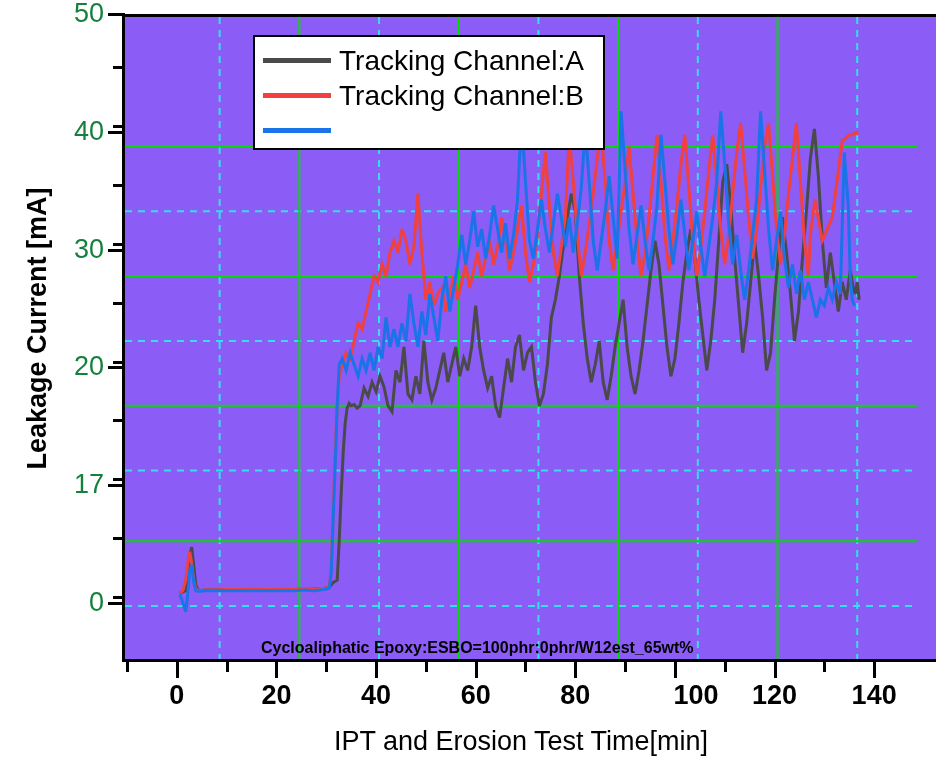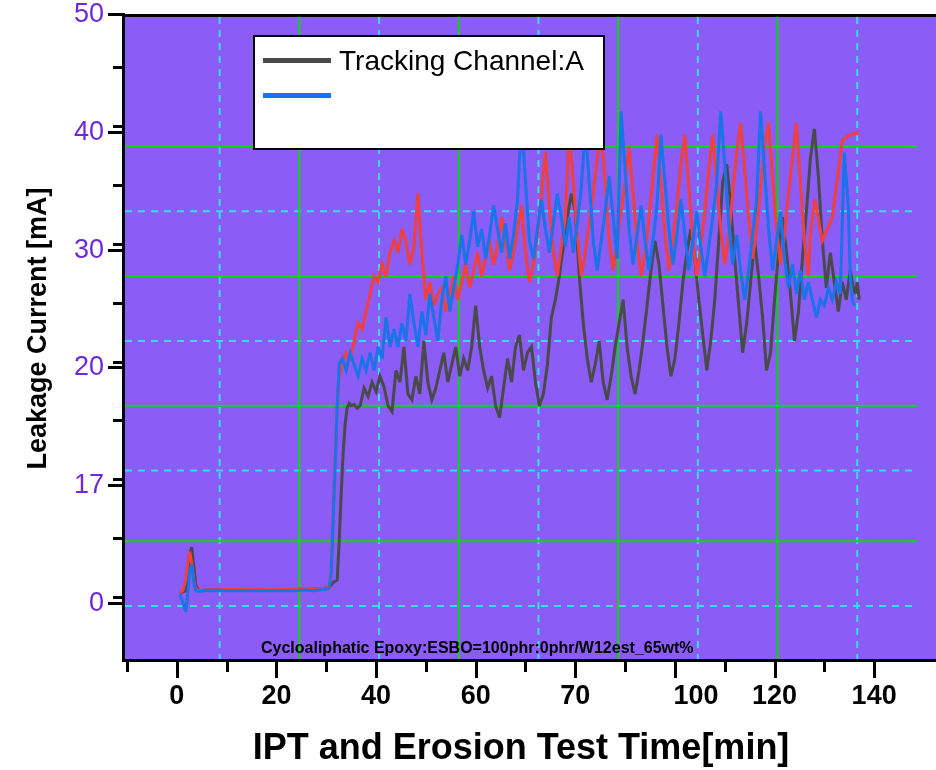--- a/index.html
+++ b/index.html
@@ -9,32 +9,32 @@
 
   
   #plot-frame{position:absolute;left:122px;top:14px;width:904px;height:648px;
               border:3px solid #000;box-sizing:border-box;background:#8b5cf6;}
   #plot-inner{position:absolute;inset:0;overflow:hidden;}
 
   
   .ytick-major{position:absolute;left:108px;width:17px;height:3px;background:#000;}
   .ytick-minor{position:absolute;left:113px;width:12px;height:3px;background:#000;}
   .ytick-label{position:absolute;right:0;width:62px;text-align:right;
-               font-size:27px;font-weight:400;color:#6d28d9;line-height:1;}
+               font-size:27px;font-weight:400;color:#15803d;line-height:1;}
   .xtick-major{position:absolute;top:662px;width:3px;height:16px;background:#000;}
   .xtick-minor{position:absolute;top:662px;width:3px;height:10px;background:#000;}
   .xtick-label{position:absolute;top:682px;width:70px;text-align:center;
                font-size:27px;font-weight:700;color:#000;line-height:1;}
 
   
   #ylabel{position:absolute;left:-163px;top:313px;width:400px;
           transform:rotate(-90deg);text-align:center;
           font-size:27px;font-weight:700;color:#000;white-space:nowrap;}
   #xlabel{position:absolute;left:122px;top:726px;width:798px;text-align:center;
-          font-size:36px;font-weight:700;color:#000;white-space:nowrap;}
+          font-size:27px;font-weight:400;color:#000;white-space:nowrap;}
 
   
   #legend{position:absolute;left:128px;top:18px;width:352px;height:115px;
           border:2px solid #000;background:#fff;box-sizing:border-box;
           padding:6px 8px 0 8px;}
   .legend-row{display:flex;align-items:center;height:35px;}
   .legend-swatch{width:68px;height:5px;flex:0 0 auto;margin-right:8px;}
   .legend-text{font-size:28px;color:#000;line-height:1;white-space:nowrap;}
 
   
@@ -80,21 +80,21 @@
       <div class="xtick-major" style="left: 275.415px;"></div>
       <div class="xtick-label" style="left: 241.415px;">20</div>
       <div class="xtick-minor" style="left: 325.226px;"></div>
       <div class="xtick-major" style="left: 375.038px;"></div>
       <div class="xtick-label" style="left: 341.038px;">40</div>
       <div class="xtick-minor" style="left: 424.849px;"></div>
       <div class="xtick-major" style="left: 474.66px;"></div>
       <div class="xtick-label" style="left: 440.66px;">60</div>
       <div class="xtick-minor" style="left: 524.472px;"></div>
       <div class="xtick-major" style="left: 574.283px;"></div>
-      <div class="xtick-label" style="left: 540.283px;">70</div>
+      <div class="xtick-label" style="left: 540.283px;">80</div>
       <div class="xtick-minor" style="left: 624.094px;"></div>
       <div class="xtick-major" style="left: 673.906px;"></div>
       <div class="xtick-label" style="left: 661px;">100</div>
       <div class="xtick-minor" style="left: 723.717px;"></div>
       <div class="xtick-major" style="left: 773.528px;"></div>
       <div class="xtick-label" style="left: 739.528px;">120</div>
       <div class="xtick-minor" style="left: 823.34px;"></div>
       <div class="xtick-major" style="left: 873.151px;"></div>
       <div class="xtick-label" style="left: 839.151px;">140</div>
     </div>
@@ -126,20 +126,24 @@
           <path d="M 54.79 577.21 L 57.78 585.46 L 60.77 594.88 L 62.76 577.21 L 64.75 553.65 L 66.75 547.76 L 68.74 565.43 L 70.73 573.68 L 72.72 574.27 L 75.71 574.27 L 79.70 573.68 L 89.66 573.68 L 99.62 573.68 L 109.58 573.68 L 119.55 573.68 L 129.51 573.68 L 139.47 573.68 L 149.43 573.68 L 159.40 573.68 L 169.36 573.68 L 179.32 573.09 L 189.28 573.68 L 199.25 572.50 L 204.23 571.32 L 206.22 556.01 L 208.21 500.64 L 210.20 447.63 L 212.20 388.73 L 214.19 347.50 L 217.18 341.61 L 221.16 353.39 L 225.15 335.72 L 229.13 347.50 L 233.12 359.28 L 237.10 341.61 L 241.09 353.39 L 245.07 335.72 L 249.06 353.39 L 253.04 329.83 L 257.03 341.61 L 261.01 300.39 L 265.00 329.83 L 268.98 312.17 L 272.97 329.83 L 276.95 306.28 L 280.94 323.94 L 284.92 276.83 L 288.91 306.28 L 292.89 329.83 L 296.88 294.50 L 300.86 318.06 L 304.85 276.83 L 308.83 300.39 L 312.82 323.94 L 316.80 282.72 L 320.78 259.16 L 324.77 294.50 L 328.75 270.94 L 332.74 247.38 L 336.72 217.93 L 340.71 247.38 L 344.69 223.82 L 348.68 194.37 L 352.66 229.71 L 356.65 212.04 L 360.63 241.49 L 364.62 217.93 L 368.60 188.48 L 372.59 212.04 L 376.57 235.60 L 380.56 206.15 L 384.54 241.49 L 388.53 217.93 L 392.51 182.59 L 396.50 100.13 L 400.48 164.92 L 404.47 223.82 L 408.45 241.49 L 412.44 212.04 L 416.42 182.59 L 420.41 212.04 L 424.39 235.60 L 428.38 206.15 L 432.36 176.70 L 436.35 200.26 L 440.33 229.71 L 444.32 200.26 L 448.30 235.60 L 452.29 206.15 L 456.27 170.81 L 460.26 111.91 L 464.24 164.92 L 468.23 223.82 L 472.21 253.27 L 476.20 223.82 L 480.18 194.37 L 484.17 159.03 L 488.15 200.26 L 492.14 241.49 L 496.12 94.24 L 500.11 153.14 L 504.09 212.04 L 508.08 247.38 L 512.06 217.93 L 516.05 188.48 L 520.03 223.82 L 524.02 253.27 L 528.00 223.82 L 531.98 188.48 L 535.97 117.80 L 539.95 164.92 L 543.94 212.04 L 547.92 247.38 L 551.91 217.93 L 555.89 182.59 L 559.88 217.93 L 563.86 253.27 L 567.85 223.82 L 571.83 194.37 L 575.82 229.71 L 579.80 259.16 L 583.79 229.71 L 587.77 200.26 L 591.76 164.92 L 595.74 94.24 L 599.73 147.25 L 603.71 206.15 L 607.70 247.38 L 611.68 217.93 L 615.67 253.27 L 619.65 282.72 L 623.64 253.27 L 627.62 217.93 L 631.61 182.59 L 635.59 94.24 L 639.58 153.14 L 643.56 212.04 L 647.55 253.27 L 651.53 223.82 L 655.52 194.37 L 659.50 241.49 L 663.49 270.94 L 667.47 247.38 L 671.46 276.83 L 675.44 253.27 L 679.43 282.72 L 683.41 265.05 L 687.40 282.72 L 691.38 300.39 L 695.37 282.72 L 699.35 288.61 L 703.34 270.94 L 707.32 282.72 L 711.31 265.05 L 715.29 276.83 L 719.28 135.47 L 723.26 188.48 L 725.25 259.16 L 727.25 282.72 L 729.24 288.61 L 731.23 NaN L 733.22 NaN" fill="none" stroke="#1a73e8" stroke-width="3" stroke-linejoin="miter"></path>
         </svg>
     </div>
 
     <div id="legend">
       <div class="legend-row">
         <span class="legend-swatch" style="background: rgb(74, 74, 74);"></span>
         <span class="legend-text">Tracking Channel:A</span>
       </div>
       <div class="legend-row">
+        <span class="legend-swatch" style="background: rgb(240, 64, 63);"></span>
+        <span class="legend-text">Tracking Channel:B</span>
+      </div>
+      <div class="legend-row">
         <span class="legend-swatch" style="background: rgb(26, 115, 232);"></span>
       </div>
     </div>
 
     <div id="annotation">Cycloaliphatic Epoxy:ESBO=100phr:0phr/W12est_65wt%</div>
   </div>
 
   <div id="xlabel">IPT and Erosion Test Time[min]</div>
 
 </div>

